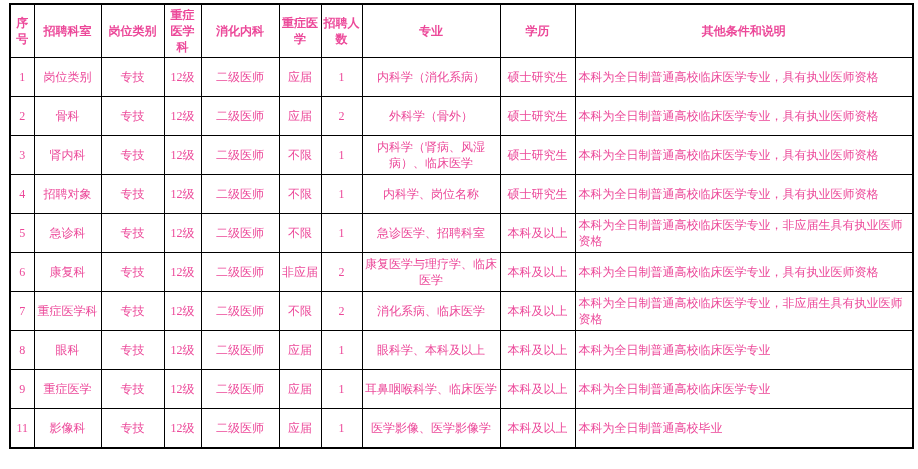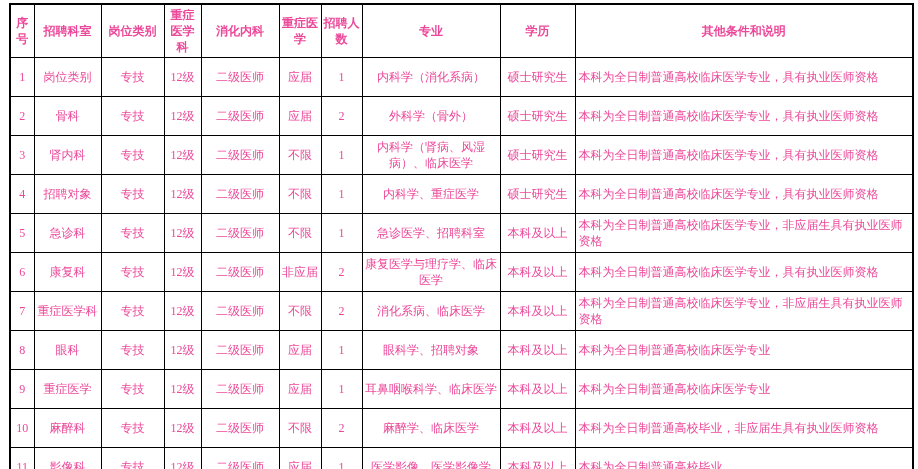--- a/index.html
+++ b/index.html
@@ -119,21 +119,21 @@
           <td class="remark">本科为全日制普通高校临床医学专业，具有执业医师资格</td>
         </tr>
         <tr>
           <td>4</td>
           <td>招聘对象</td>
           <td>专技</td>
           <td>12级</td>
           <td>二级医师</td>
           <td>不限</td>
           <td>1</td>
-          <td>内科学、重症医学</td>
+          <td>内科学、岗位名称</td>
           <td>硕士研究生</td>
           <td class="remark">本科为全日制普通高校临床医学专业，具有执业医师资格</td>
         </tr>
         <tr>
           <td>5</td>
           <td>急诊科</td>
           <td>专技</td>
           <td>12级</td>
           <td>二级医师</td>
           <td>不限</td>
@@ -167,47 +167,35 @@
           <td class="remark">本科为全日制普通高校临床医学专业，非应届生具有执业医师资格</td>
         </tr>
         <tr>
           <td>8</td>
           <td>眼科</td>
           <td>专技</td>
           <td>12级</td>
           <td>二级医师</td>
           <td>应届</td>
           <td>1</td>
-          <td>眼科学、招聘对象</td>
+          <td>眼科学、本科及以上</td>
           <td>本科及以上</td>
           <td class="remark">本科为全日制普通高校临床医学专业</td>
         </tr>
         <tr>
           <td>9</td>
           <td>重症医学</td>
           <td>专技</td>
           <td>12级</td>
           <td>二级医师</td>
           <td>应届</td>
           <td>1</td>
           <td>耳鼻咽喉科学、临床医学</td>
           <td>本科及以上</td>
           <td class="remark">本科为全日制普通高校临床医学专业</td>
-        </tr>
-        <tr>
-          <td>10</td>
-          <td>麻醉科</td>
-          <td>专技</td>
-          <td>12级</td>
-          <td>二级医师</td>
-          <td>不限</td>
-          <td>2</td>
-          <td>麻醉学、临床医学</td>
-          <td>本科及以上</td>
-          <td class="remark">本科为全日制普通高校毕业，非应届生具有执业医师资格</td>
         </tr>
         <tr>
           <td>11</td>
           <td>影像科</td>
           <td>专技</td>
           <td>12级</td>
           <td>二级医师</td>
           <td>应届</td>
           <td>1</td>
           <td>医学影像、医学影像学</td>

